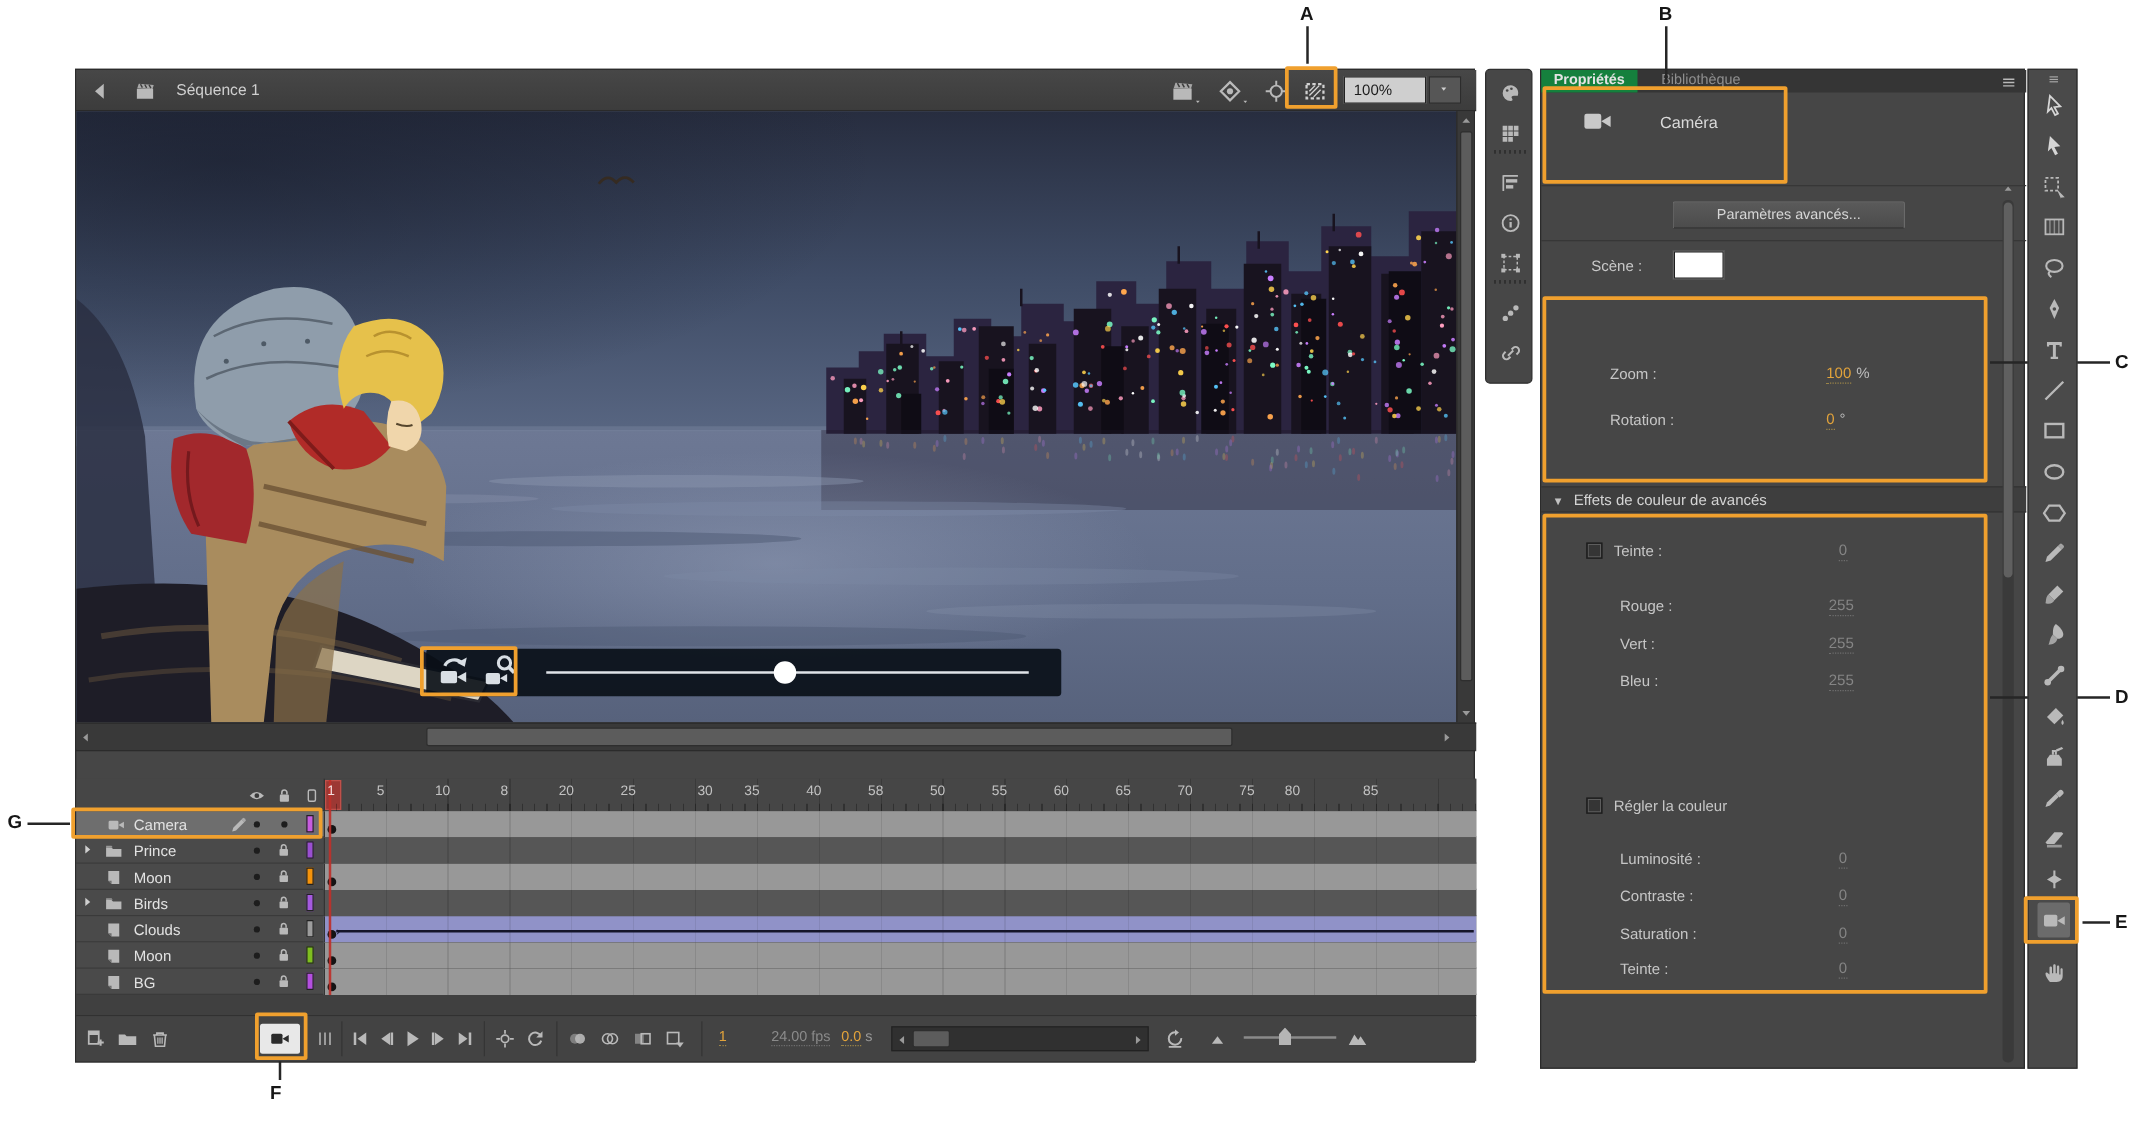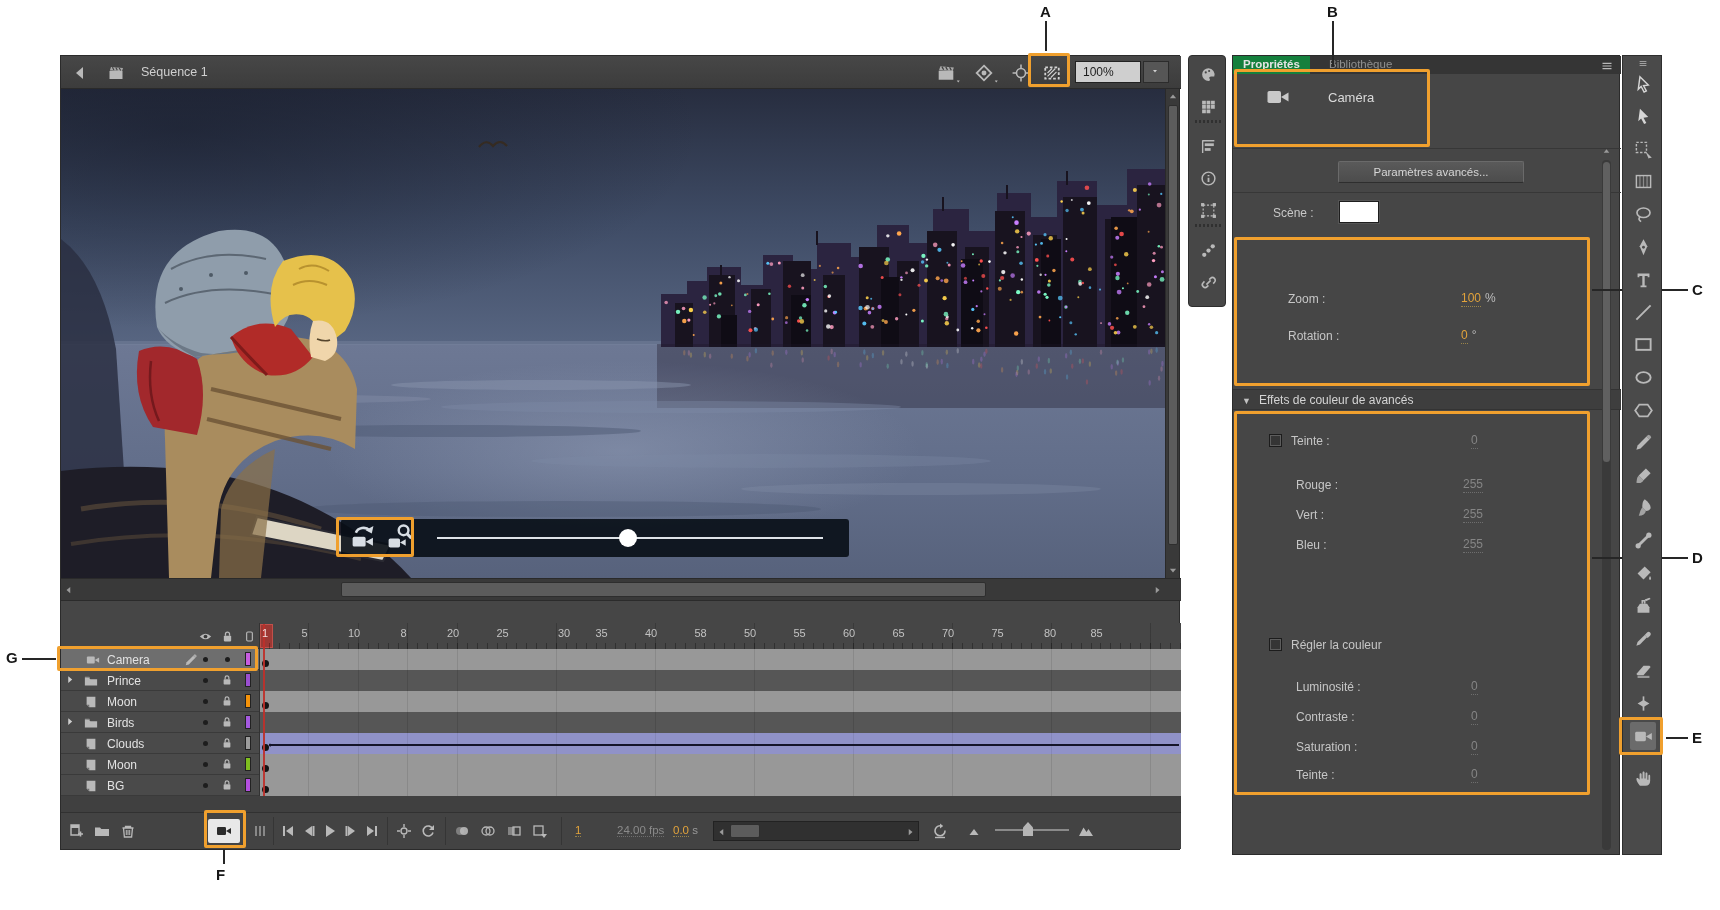--- a/index.html
+++ b/index.html
@@ -640,21 +640,21 @@
           <span class="ruler-num" style="left: 292.05px; margin-left: 12px;">30</span>
           <span class="ruler-num" style="left: 341.55px;">35</span>
           <span class="ruler-num" style="left: 391.05px;">40</span>
           <span class="ruler-num" style="left: 440.55px;">58</span>
           <span class="ruler-num" style="left: 490.05px;">50</span>
           <span class="ruler-num" style="left: 539.55px;">55</span>
           <span class="ruler-num" style="left: 589.05px;">60</span>
           <span class="ruler-num" style="left: 638.55px;">65</span>
           <span class="ruler-num" style="left: 688.05px;">70</span>
           <span class="ruler-num" style="left: 737.55px;">75</span>
-          <span class="ruler-num" style="left: 790px;">80</span>
+          <span class="ruler-num" style="left: 774px;">80</span>
           <span class="ruler-num" style="left: 836.55px;">85</span>
         </div>
       <div id="ruler-ticks"></div>
     </div>
     <div id="rows">
         <div class="layer-row selected" style="top: 0px;">
           <div class="name-col">
             <span class="layer-ico icon-btn" style="left:24px">
               <svg viewBox="0 0 16 16">
                 <rect x="1" y="4" width="9" height="8" rx="1.2"></rect>

